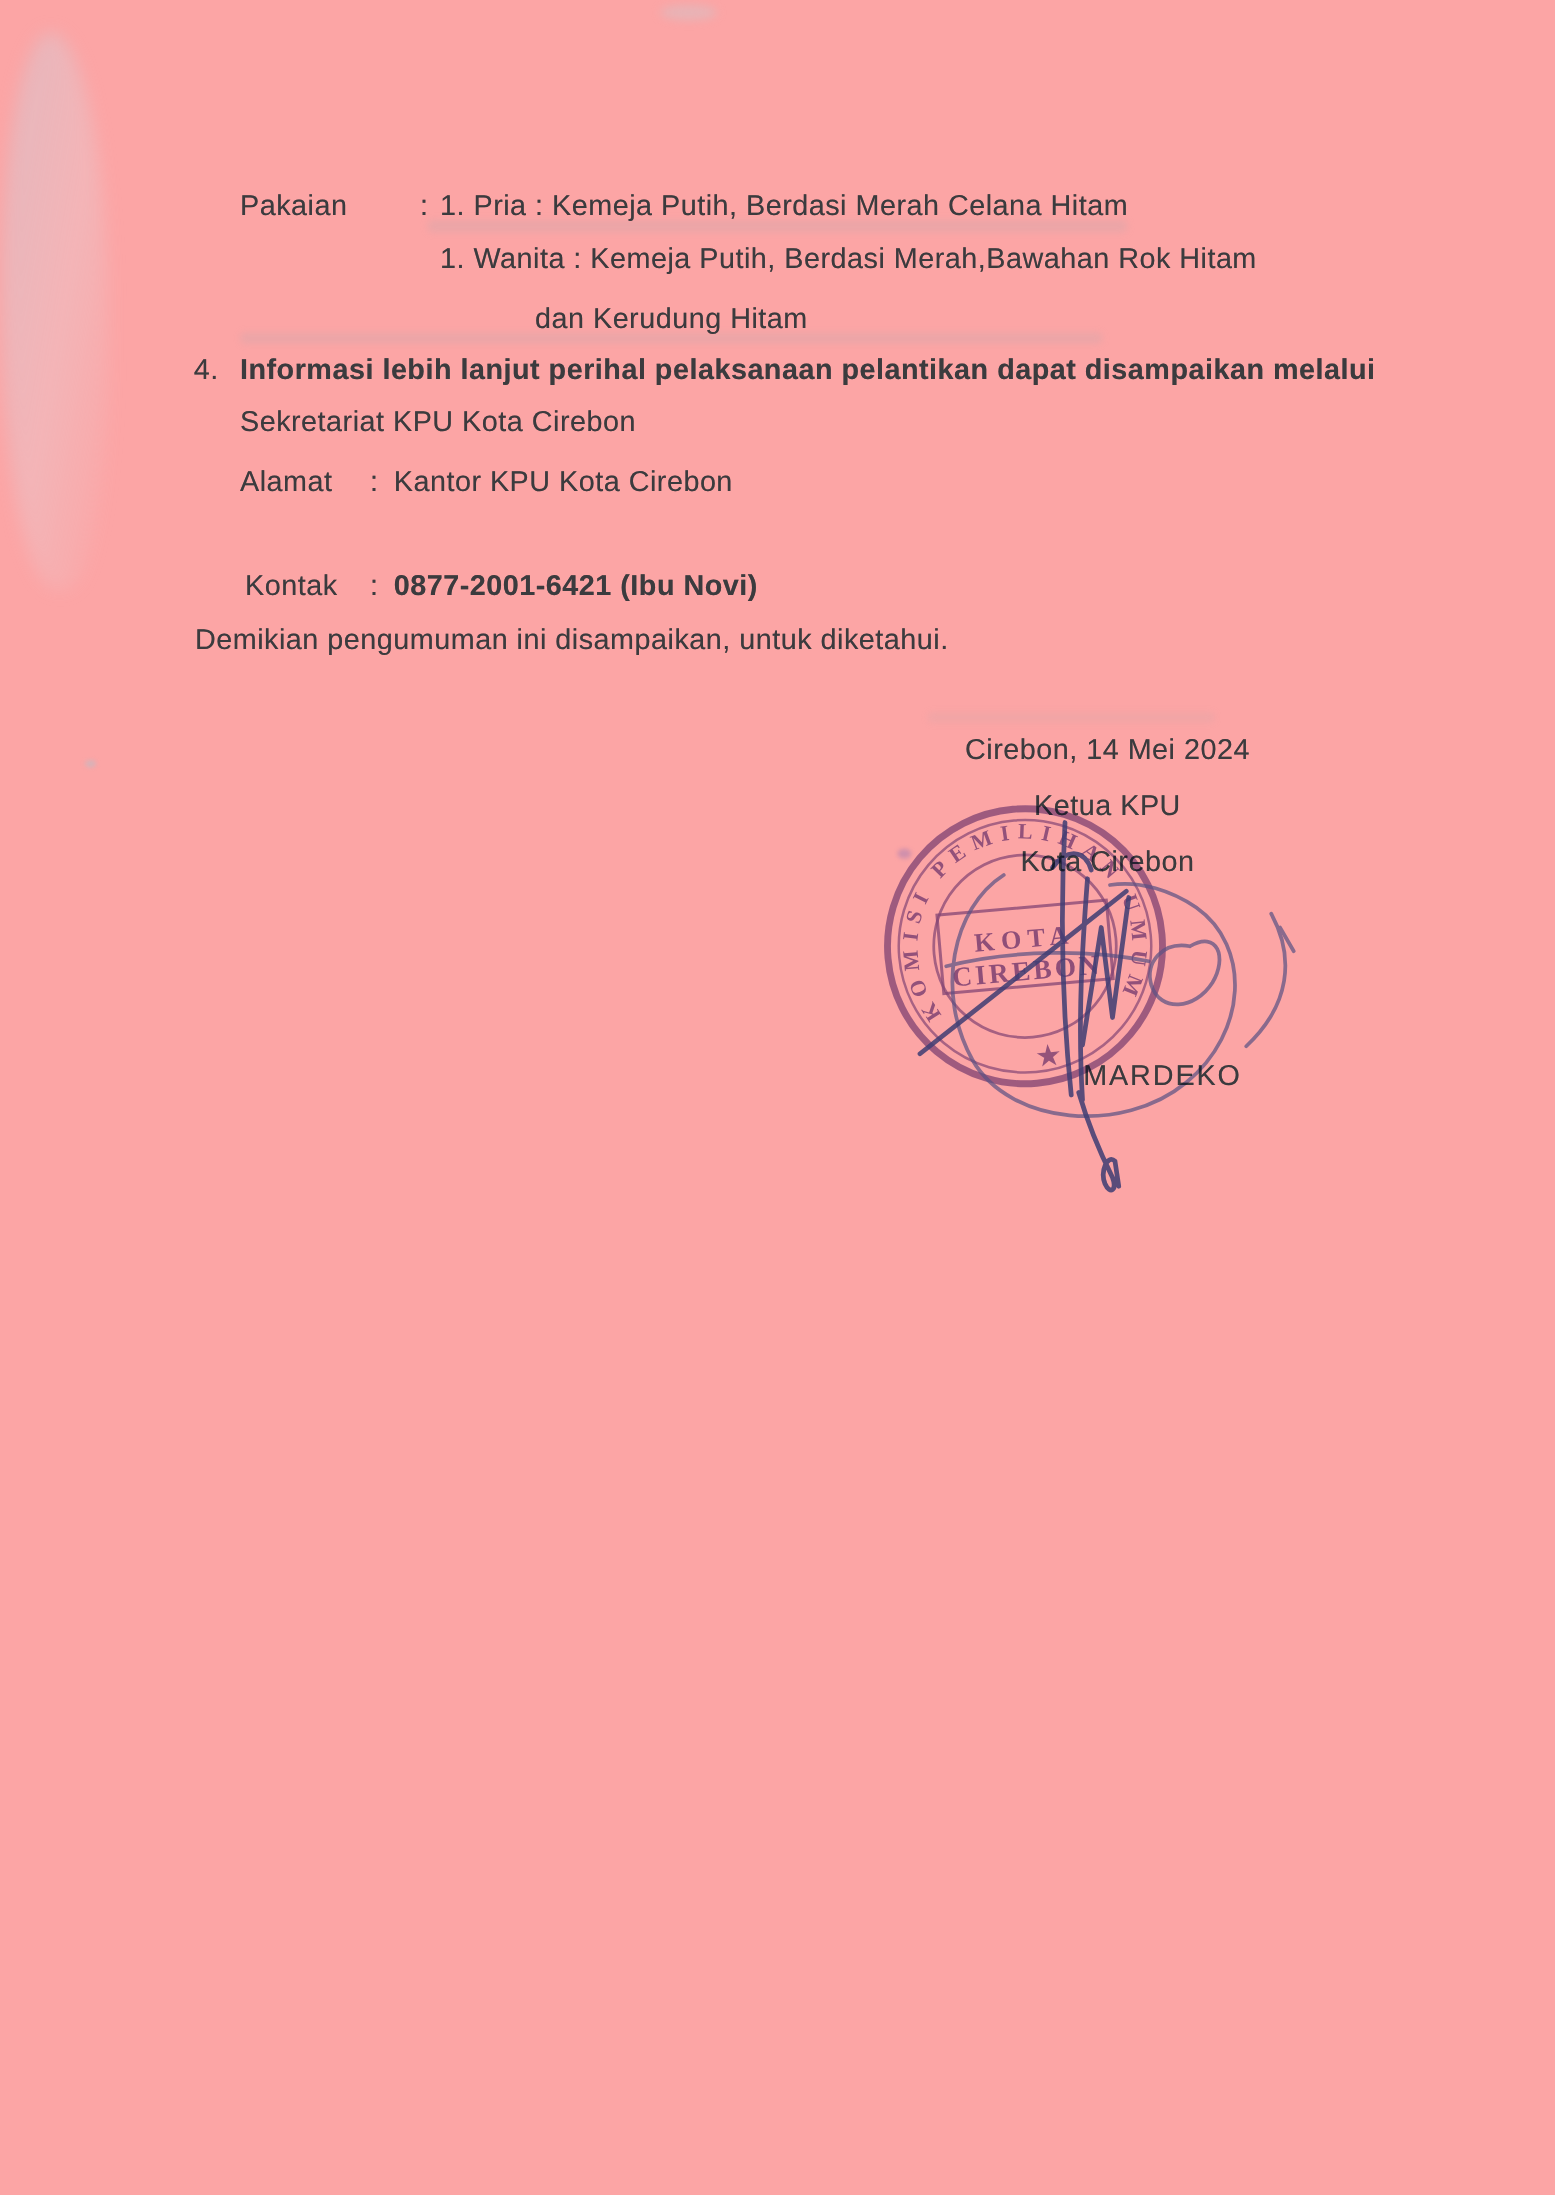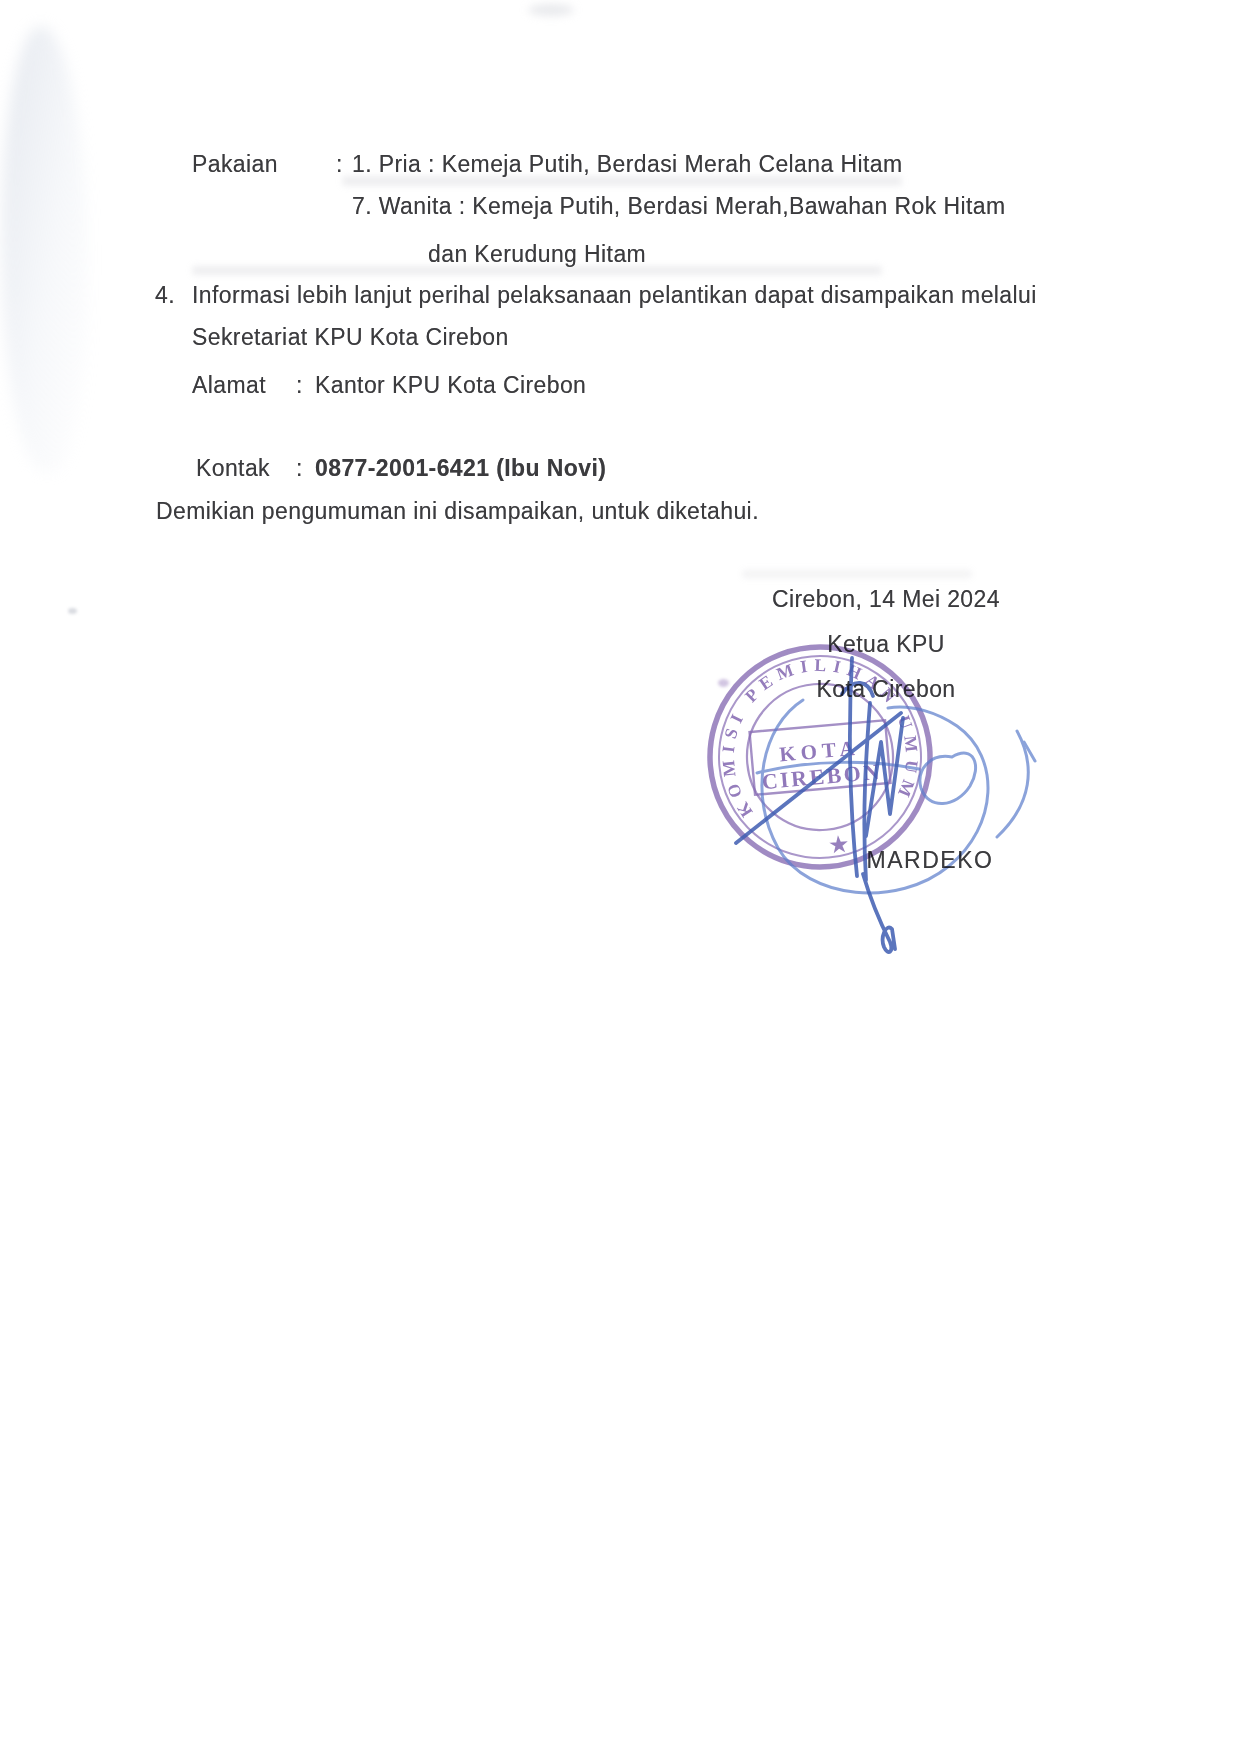--- a/index.html
+++ b/index.html
@@ -1,18 +1,18 @@
 <!DOCTYPE html>
 <html><head>
 <meta charset="utf-8">
 <style>
   html,body { margin:0; padding:0; background:#8a8a8a; }
   #page {
     position:relative; width:1244px; height:1756px; margin:0 auto;
-    background:#ffffff; overflow:hidden;
+    background:#fca5a5; overflow:hidden;
     font-family:"Liberation Sans", sans-serif;
     color:#3b3b3e;
   }
   .line {
     position:absolute; white-space:nowrap;
     font-size:23px; line-height:28px; letter-spacing:0.4px;
     color:#3b3b3e; text-shadow:0 0 0.5px rgba(60,60,63,0.55);
   }
   .sig-block-line { text-align:center; }
   
@@ -64,25 +64,25 @@
   <div class="artifact" id="left-dot"></div>
   <div class="artifact" id="stamp-speck"></div>
   <div class="ghost" id="ghost-1"></div>
   <div class="ghost" id="ghost-2"></div>
   <div class="ghost" id="ghost-3"></div>
 
   <div class="line" style="left:192px; top:150px;">Pakaian</div>
   <div class="line" style="left:336px; top:150px;">:</div>
   <div class="line" style="left:352px; top:150px;">1. Pria : Kemeja Putih, Berdasi Merah Celana Hitam</div>
 
-  <div class="line" style="left:352px; top:192px;">7. Wanita : Kemeja Putih, Berdasi Merah,Bawahan Rok Hitam</div>
+  <div class="line" style="left:352px; top:192px;">1. Wanita : Kemeja Putih, Berdasi Merah,Bawahan Rok Hitam</div>
   <div class="line" style="left:428px; top:240px;">dan Kerudung Hitam</div>
 
   <div class="line" style="left:155px; top:281px;">4.</div>
-  <div class="line" style="left:192px; top:281px;">Informasi lebih lanjut perihal pelaksanaan pelantikan dapat disampaikan melalui</div>
+  <div class="line" style="left:192px; top:281px;font-weight:bold;">Informasi lebih lanjut perihal pelaksanaan pelantikan dapat disampaikan melalui</div>
   <div class="line" style="left:192px; top:323px;">Sekretariat KPU Kota Cirebon</div>
 
   <div class="line" style="left:192px; top:371px;">Alamat</div>
   <div class="line" style="left:296px; top:371px;">:</div>
   <div class="line" style="left:315px; top:371px;">Kantor KPU Kota Cirebon</div>
 
   <div class="line" style="left:196px; top:454px;">Kontak</div>
   <div class="line" style="left:296px; top:454px;">:</div>
   <div class="line" style="left:315px; top:454px;font-weight:bold;">0877-2001-6421 (Ibu Novi)</div>
 

